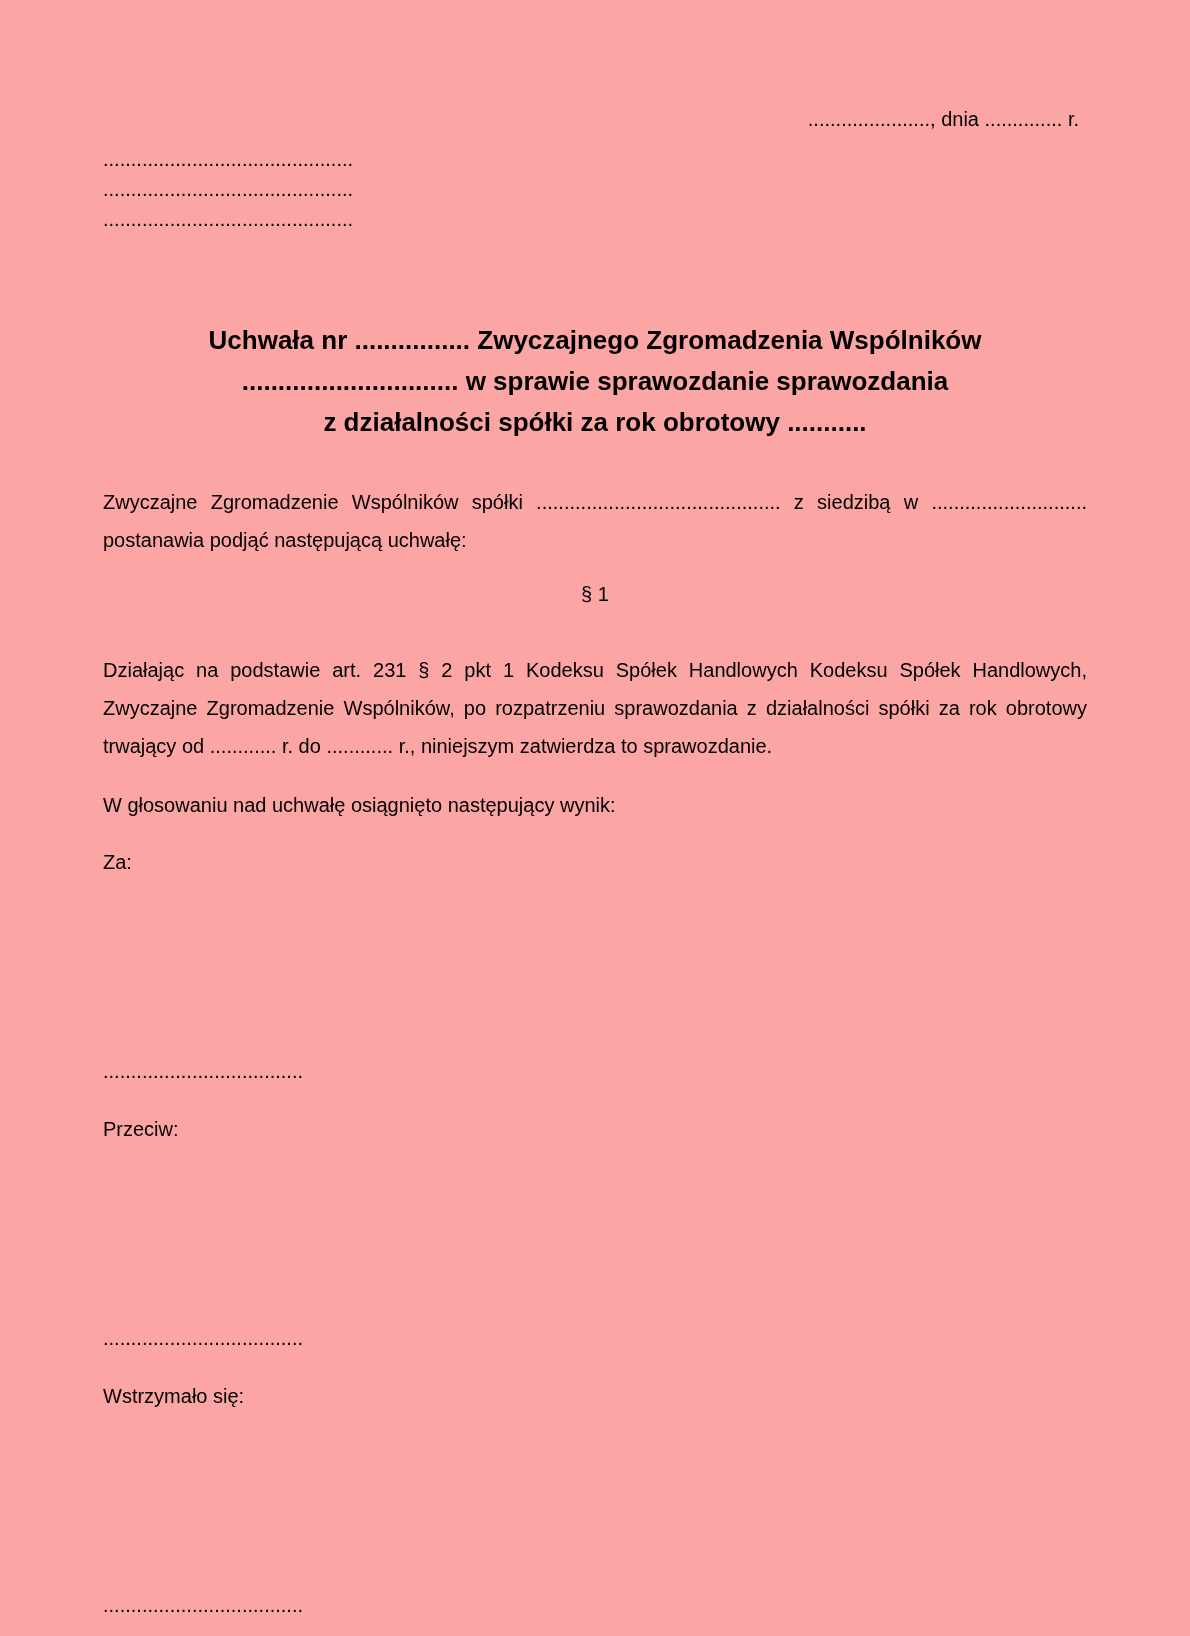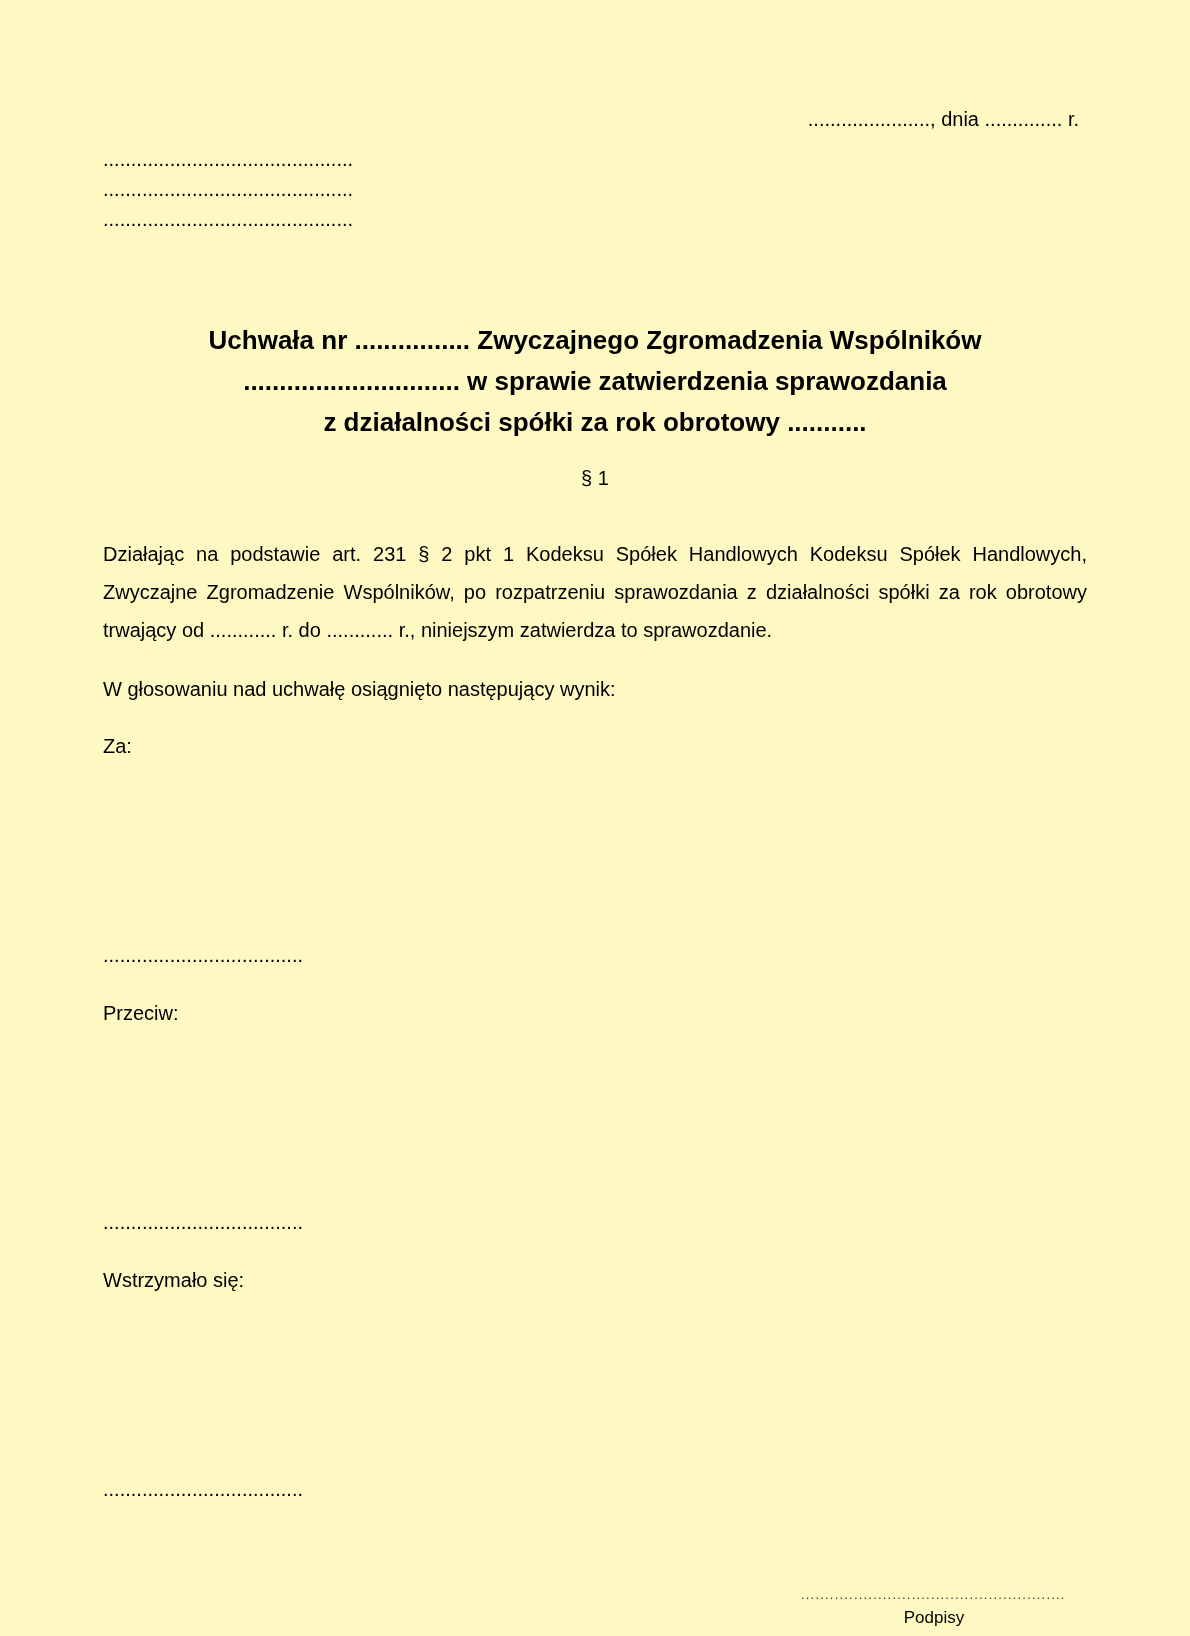--- a/index.html
+++ b/index.html
@@ -3,21 +3,21 @@
 <meta charset="utf-8">
 <style>
   html,body { margin:0; padding:0; background:#fff; }
   .page {
     position:relative;
     width:1190px; height:1636px;
     margin:0 auto;
     box-sizing:border-box;
     padding:0 103px;
     overflow:hidden;
-    background:#fef9c3;
+    background:#fca5a5;
     color:#000;
     font-family:"Liberation Sans","DejaVu Sans",sans-serif;
     font-size:20px;
     line-height:38px;
   }
   p { margin:0; }
   .date-line {
     margin-top:106px;
     line-height:26px;
     text-align:right;
@@ -68,24 +68,25 @@
   <div class="date-line">......................, dnia .............. r.</div>
 
   <div class="addr-block">
     <div>.............................................</div>
     <div>.............................................</div>
     <div>.............................................</div>
   </div>
 
   <div class="doc-title">
     <div>Uchwała nr ................ Zwyczajnego Zgromadzenia Wspólników</div>
-    <div>.............................. w sprawie zatwierdzenia sprawozdania</div>
+    <div>.............................. w sprawie sprawozdanie sprawozdania</div>
     <div>z działalności spółki za rok obrotowy ...........</div>
   </div>
 
+  <p class="intro-par">Zwyczajne Zgromadzenie Wspólników spółki ............................................ z siedzibą w ............................ postanawia podjąć następującą uchwałę:</p>
 
   <p class="section-head">§ 1</p>
 
   <p class="body-par">Działając na podstawie art. 231 § 2 pkt 1 Kodeksu Spółek Handlowych Kodeksu Spółek Handlowych, Zwyczajne Zgromadzenie Wspólników, po rozpatrzeniu sprawozdania z działalności spółki za rok obrotowy trwający od ............ r. do ............ r., niniejszym zatwierdza to sprawozdanie.</p>
 
 
   <p class="voting-par">W głosowaniu nad uchwałę osiągnięto następujący wynik:</p>
 
   <div class="vote-row first">
     <span class="vote-label">Za:</span>

